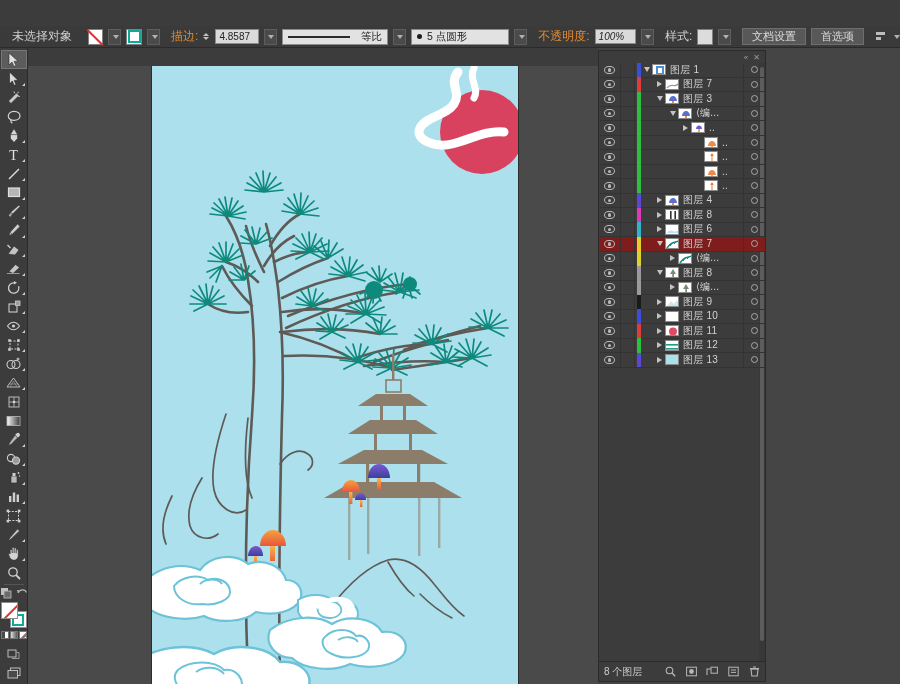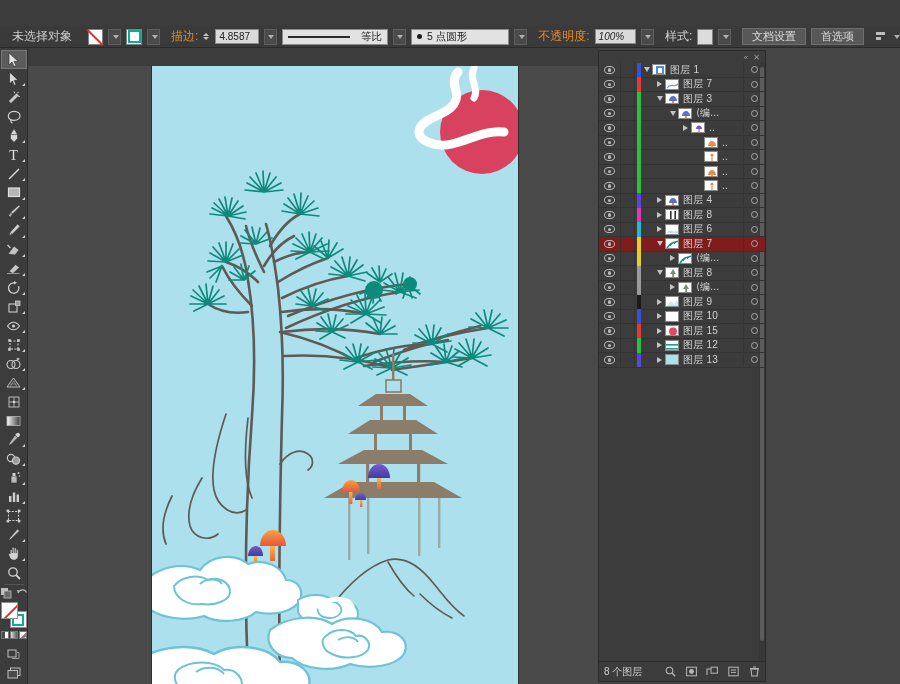--- a/index.html
+++ b/index.html
@@ -1090,21 +1090,21 @@
             <div class="lr-lock"></div>
             <div class="lr-color" style="background: rgb(224, 59, 59);"></div>
             <div class="lr-indent" style="width: 13px;"></div>
             <div class="lr-tri">
               <div class="tri-r"></div>
             </div>
             <div class="lr-thumb"><svg viewBox="0 0 14 11" width="14" height="11">
                 <rect width="14" height="11" fill="#fff"></rect>
                 <circle cx="7" cy="5.5" r="4" fill="#e04a66"></circle>
               </svg></div>
-            <div class="lr-name">图层 15</div>
+            <div class="lr-name">图层 11</div>
             <div class="lr-target">
               <div class="target-ring"></div>
             </div>
           </div>
           <div class="layerrow">
             <div class="lr-eye">
               <div class="eye-shape"></div>
             </div>
             <div class="lr-lock"></div>
             <div class="lr-color" style="background: rgb(47, 191, 63);"></div>

